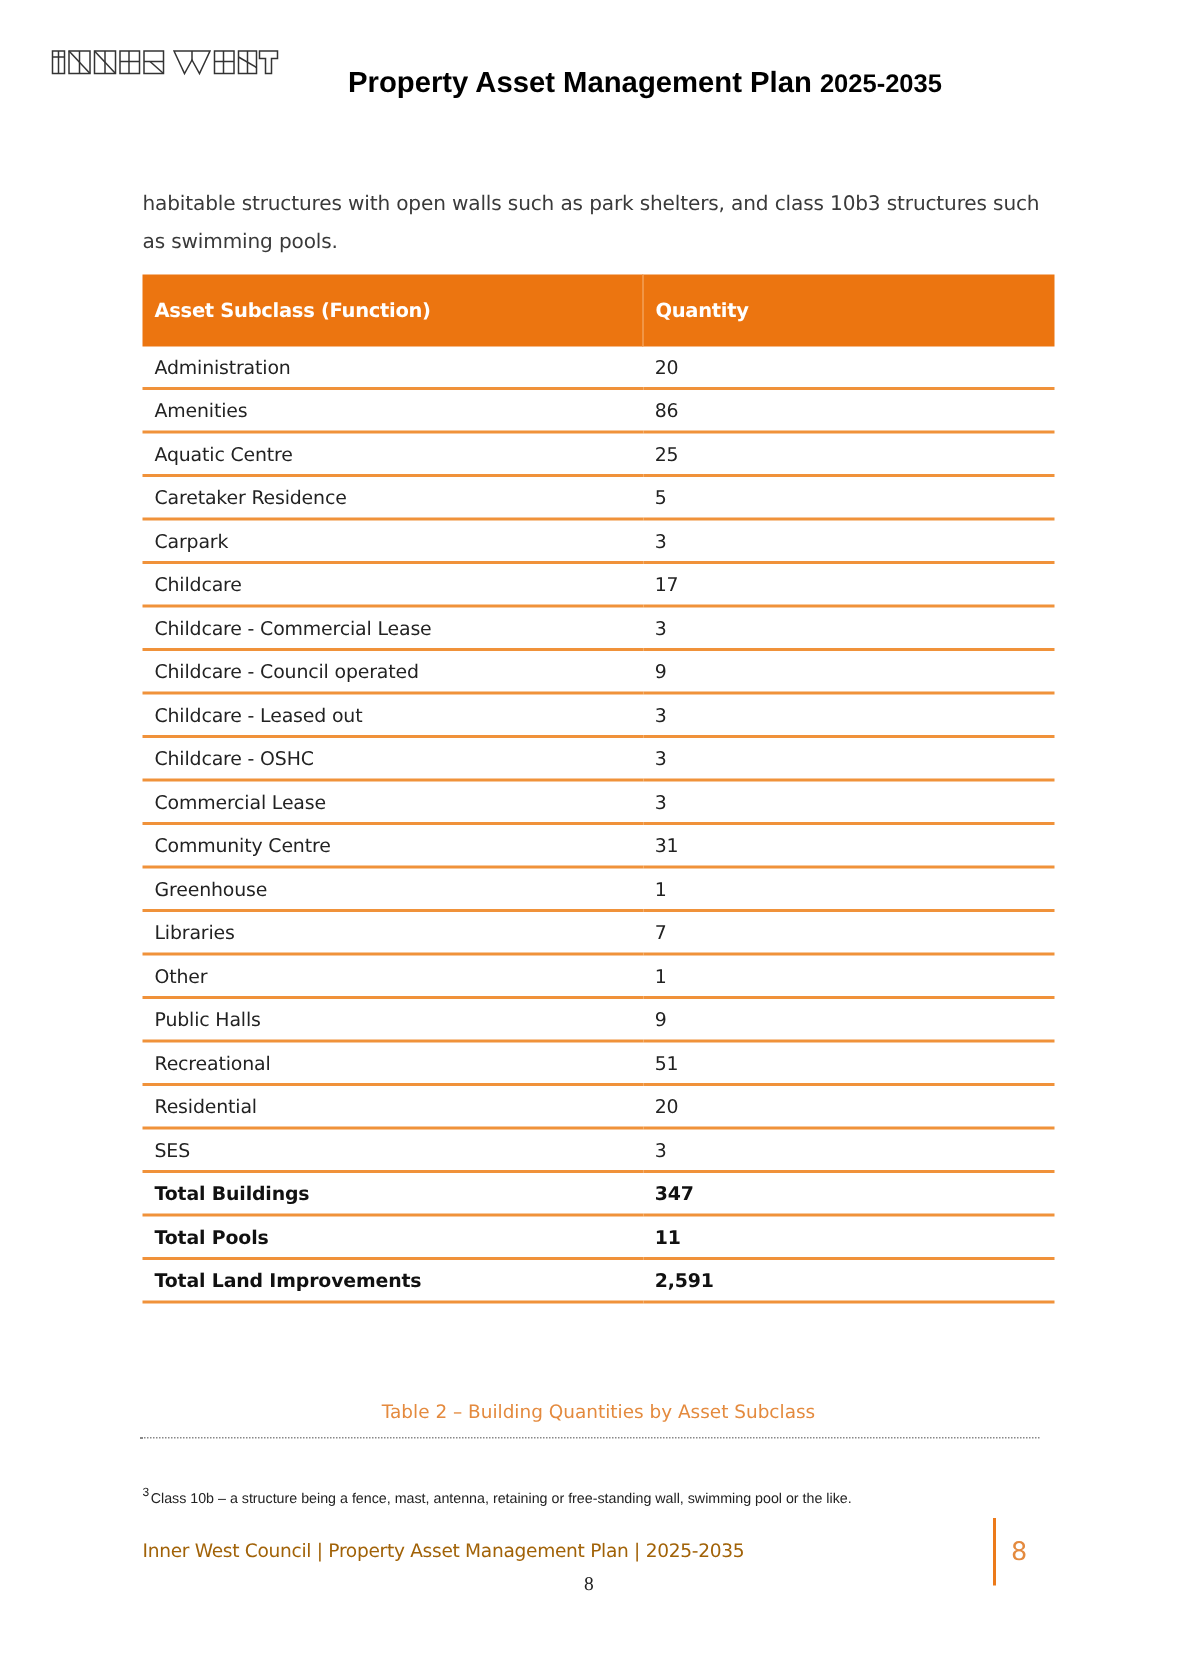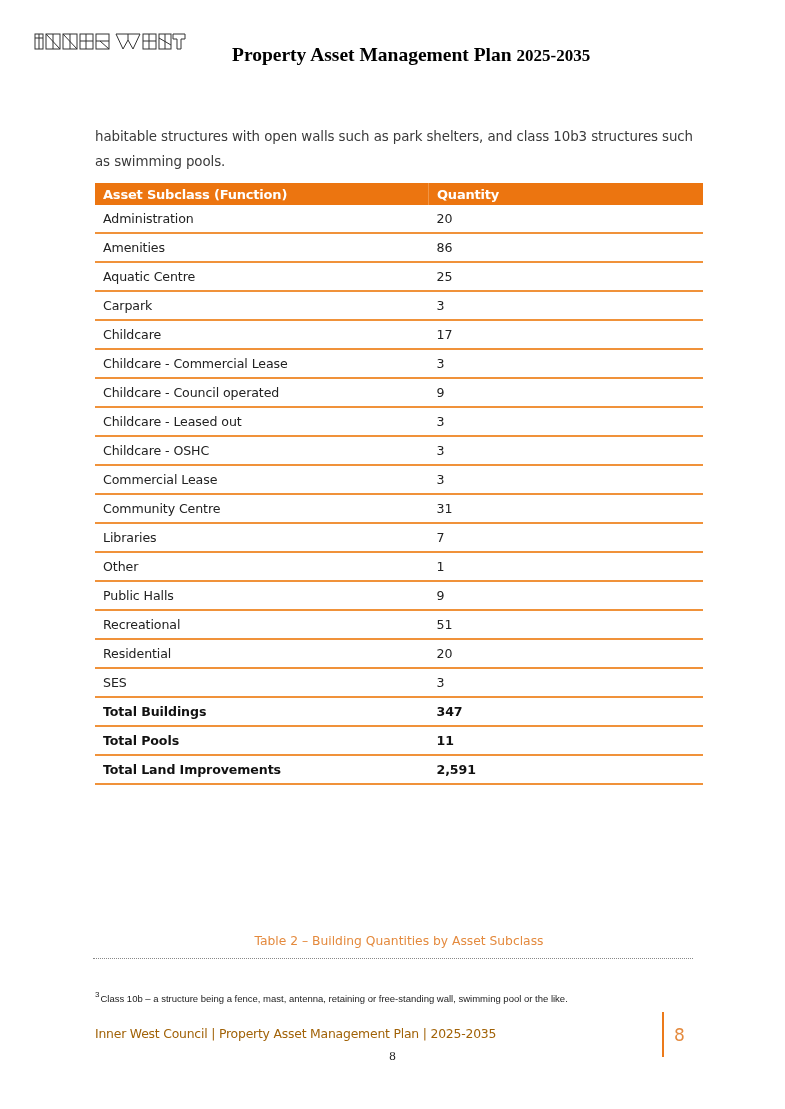--- a/index.html
+++ b/index.html
@@ -1,22 +1,22 @@
 <!DOCTYPE html>
 <html><head>
 <meta charset="utf-8">
 <style>
   html, body { margin: 0; padding: 0; background: #ffffff; }
   body { width: 785px; height: 1109px; position: relative; overflow: hidden; font-family: "Liberation Sans", sans-serif; color: #1a1a1a; }
   .logo { position: absolute; left: 34px; top: 30px; width: 152px; height: 22px; }
-  .doc-title { position: absolute; left: 232px; top: 44px; font-family: Liberation Serif, serif; font-weight: bold; font-size: 19.5px; color: #000; white-space: nowrap; }
+  .doc-title { position: absolute; left: 232px; top: 44px; font-family: Liberation Sans, sans-serif; font-weight: bold; font-size: 19.5px; color: #000; white-space: nowrap; }
   .doc-title .yr { font-size: 17px; }
   .intro { position: absolute; left: 95px; top: 124px; width: 610px; font-family: "DejaVu Sans", sans-serif; font-size: 13.4px; line-height: 25px; color: #3a3a3a; letter-spacing: -0.1px; }
   table.assets { position: absolute; left: 95px; top: 183px; width: 608px; border-collapse: collapse; font-family: "DejaVu Sans", sans-serif; font-size: 12.6px; }
-  table.assets th { background: #ec7510; color: #ffffff; text-align: left; font-weight: bold; height: 22px; padding: 0 0 0 8px; font-size: 13px; letter-spacing: -0.2px; }
+  table.assets th { background: #ec7510; color: #ffffff; text-align: left; font-weight: bold; height: 48px; padding: 0 0 0 8px; font-size: 13px; letter-spacing: -0.2px; }
   table.assets th.c1 { width: 325px; border-right: 1px solid #f19545; }
   table.assets td { height: 27px; padding: 0 0 0 8px; border-bottom: 2px solid #f0923a; color: #222; letter-spacing: -0.1px; }
   table.assets td.c1 { width: 325px; margin-top: 16px; }
   table.assets tr.total td { font-weight: bold; color: #111; }
   .caption { position: absolute; left: 95px; top: 934px; width: 608px; text-align: center; font-family: "DejaVu Sans", sans-serif; font-size: 12.3px; color: #e48a3e; }
   .fn-rule { position: absolute; left: 93px; top: 958px; width: 600px; border-top: 1px dotted #888; }
   .footnote { position: absolute; left: 95px; top: 990px; font-family: "Liberation Sans", sans-serif; font-size: 9.5px; color: #222; white-space: nowrap; }
   .footnote sup { font-size: 8px; vertical-align: 5px; margin-right: 1px; }
   .footer-text { position: absolute; left: 95px; top: 1026px; font-family: "DejaVu Sans", sans-serif; font-size: 12.4px; color: #a16207; white-space: nowrap; letter-spacing: -0.2px; }
   .footer-bar { position: absolute; left: 662px; top: 1012px; width: 2px; height: 45px; background: #ec7a1a; }
@@ -82,20 +82,24 @@
       </tr>
       <tr>
         <td class="c1">Amenities</td>
         <td>86</td>
       </tr>
       <tr>
         <td class="c1">Aquatic Centre</td>
         <td>25</td>
       </tr>
       <tr>
+        <td class="c1">Caretaker Residence</td>
+        <td>5</td>
+      </tr>
+      <tr>
         <td class="c1">Carpark</td>
         <td>3</td>
       </tr>
       <tr>
         <td class="c1">Childcare</td>
         <td>17</td>
       </tr>
       <tr>
         <td class="c1">Childcare - Commercial Lease</td>
         <td>3</td>
@@ -112,20 +116,24 @@
         <td class="c1">Childcare - OSHC</td>
         <td>3</td>
       </tr>
       <tr>
         <td class="c1">Commercial Lease</td>
         <td>3</td>
       </tr>
       <tr>
         <td class="c1">Community Centre</td>
         <td>31</td>
+      </tr>
+      <tr>
+        <td class="c1">Greenhouse</td>
+        <td>1</td>
       </tr>
       <tr>
         <td class="c1">Libraries</td>
         <td>7</td>
       </tr>
       <tr>
         <td class="c1">Other</td>
         <td>1</td>
       </tr>
       <tr>

